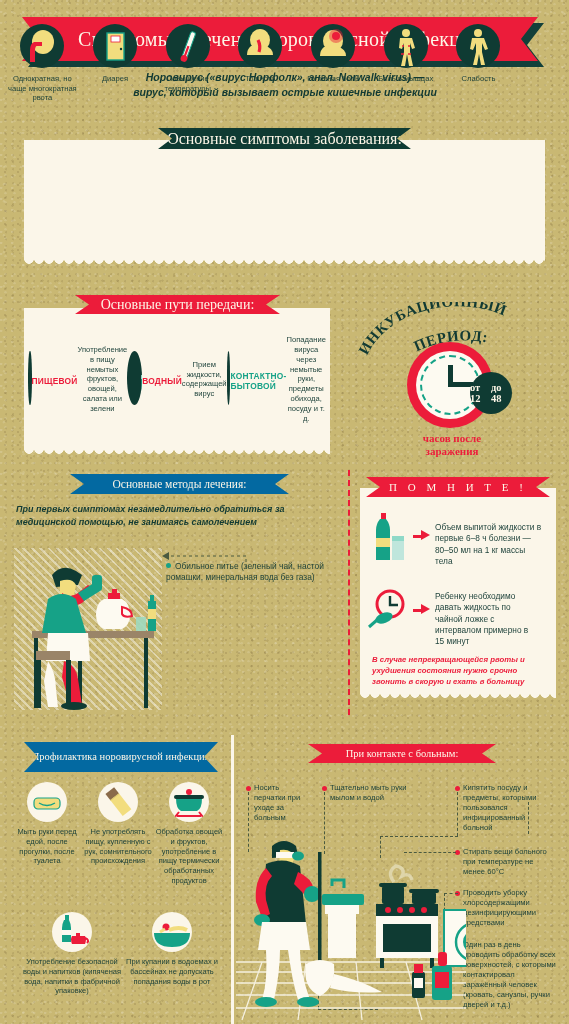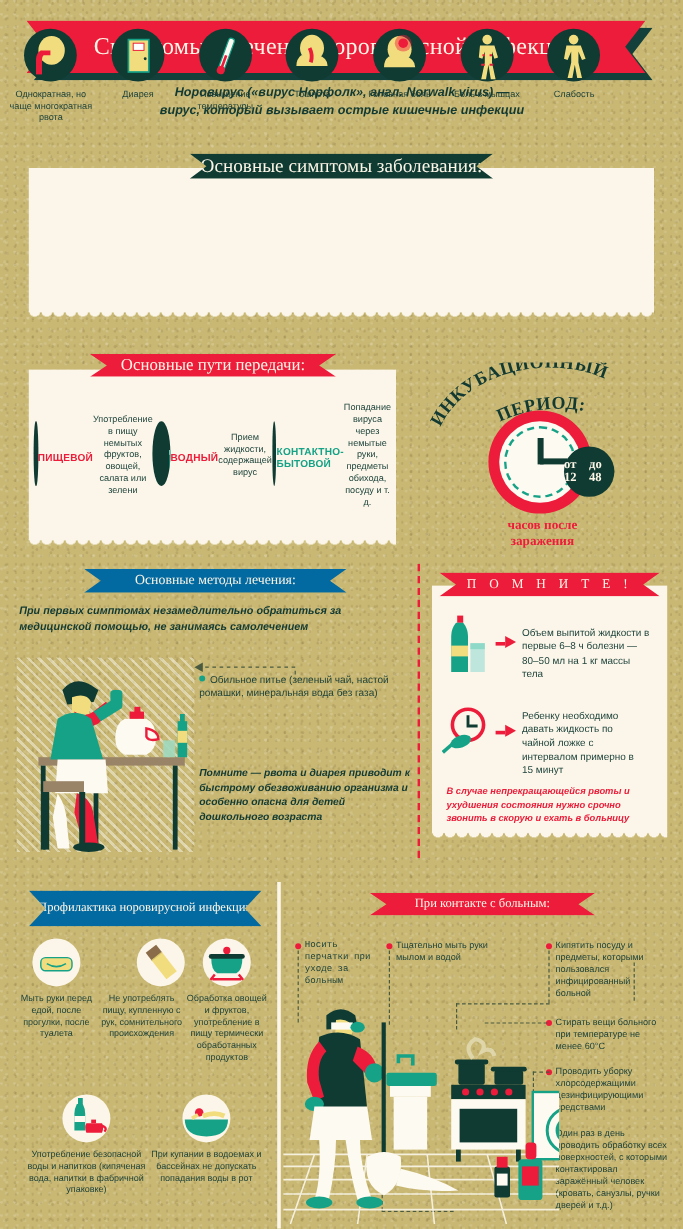--- a/index.html
+++ b/index.html
@@ -361,21 +361,20 @@
     <rect x="132" y="50" width="4" height="7" fill="#16a287"></rect>
   </svg>
 
   <div class="treat-bullet">
     <span class="dot"></span><span>Обильное питье (зеленый чай, настой ромашки, минеральная вода без газа)</span>
   </div>
   <svg style="position:absolute;left:150px;top:550px;" width="100" height="22">
     <path d="M96 18 V6 H12" stroke="#4a5a40" stroke-width="1" stroke-dasharray="3 3" fill="none"></path>
     <path d="M12 6 l7 -4 v8z" fill="#4a5a40"></path>
   </svg>
-  <div class="treat-note">Помните — рвота и диарея приводит к быстрому обезвоживанию организма и особенно опасна для детей дошкольного возраста</div>
 
   <div class="card" id="rem-card"></div>
   <div class="ribbon red" id="rem-ribbon">П О М Н И Т Е !</div>
 
   <div class="rem-item" style="left:372px; top:512px; width:176px;">
     <svg width="36" height="54" viewBox="0 0 36 54">
       <rect x="9" y="1" width="5" height="6" fill="#ec1c3a"></rect>
       <path d="M8 7 q-4 5 -4 11 v30 h14 V18 q0-6 -4-11z" fill="#16a287"></path>
       <rect x="4" y="26" width="14" height="9" fill="#f2dd7e"></rect>
       <rect x="20" y="24" width="12" height="24" fill="#bfe6dc"></rect>
@@ -410,21 +409,21 @@
   <div class="prev-row" style="left:12px; top:782px; width:212px;">
     <div class="pv" style="width:70px;">
       <div class="pcirc">
         <svg width="40" height="40" viewBox="0 0 40 40">
             <rect x="7" y="16" width="26" height="11" rx="4" fill="#f2dd7e" stroke="#16a287" stroke-width="1.2"></rect>
             <path d="M12 21 q8 5 16 0" stroke="#16a287" stroke-width="1.3" fill="none"></path>
           </svg>
       </div>
       <div class="pv-label">Мыть руки перед едой, после прогулки, после туалета</div>
     </div>
-    <div class="pv" style="width:72px;align-items:flex-end;">
+    <div class="pv" style="width:72px;">
       <div class="pcirc">
         <svg width="40" height="40" viewBox="0 0 40 40">
             <g transform="rotate(-38 20 20)">
               <rect x="15" y="6" width="11" height="8" fill="#8a6b4a"></rect>
               <rect x="15" y="14" width="11" height="20" fill="#f2dd7e"></rect>
               <path d="M15 14 h11" stroke="#d8c36a" stroke-width="1"></path>
             </g>
           </svg>
       </div>
       <div class="pv-label">Не употреблять пищу, купленную с рук, сомнительного происхождения</div>
@@ -464,21 +463,21 @@
             <path d="M17 18 q10-4 18 0" stroke="#f2dd7e" stroke-width="4" fill="none"></path>
             <path d="M8 20 l5-3" stroke="#f2dd7e" stroke-width="3"></path>
           </svg>
       </div>
       <div class="pv-label">При купании в водоемах и бассейнах не допускать попадания воды в рот</div>
     </div>
   </div>
 
   <div class="ribbon red" id="cont-ribbon">При контакте с больным:</div>
 
-  <div class="cnote" style="left:246px; top:783px; width:66px;font-family:Liberation Mono, monospace;">
+  <div class="cnote" style="left:246px; top:783px; width:66px;">
     <div class="rdot"></div>
     <div class="ctext">Носить перчатки при уходе за больным</div>
   </div>
   <div class="cnote" style="left:322px; top:783px; width:86px;">
     <div class="rdot"></div>
     <div class="ctext">Тщательно мыть руки мылом и водой</div>
   </div>
   <div class="cnote" style="left:455px; top:783px; width:100px;">
     <div class="rdot"></div>
     <div class="ctext">Кипятить посуду и предметы, которыми пользовался инфицированный больной</div>

